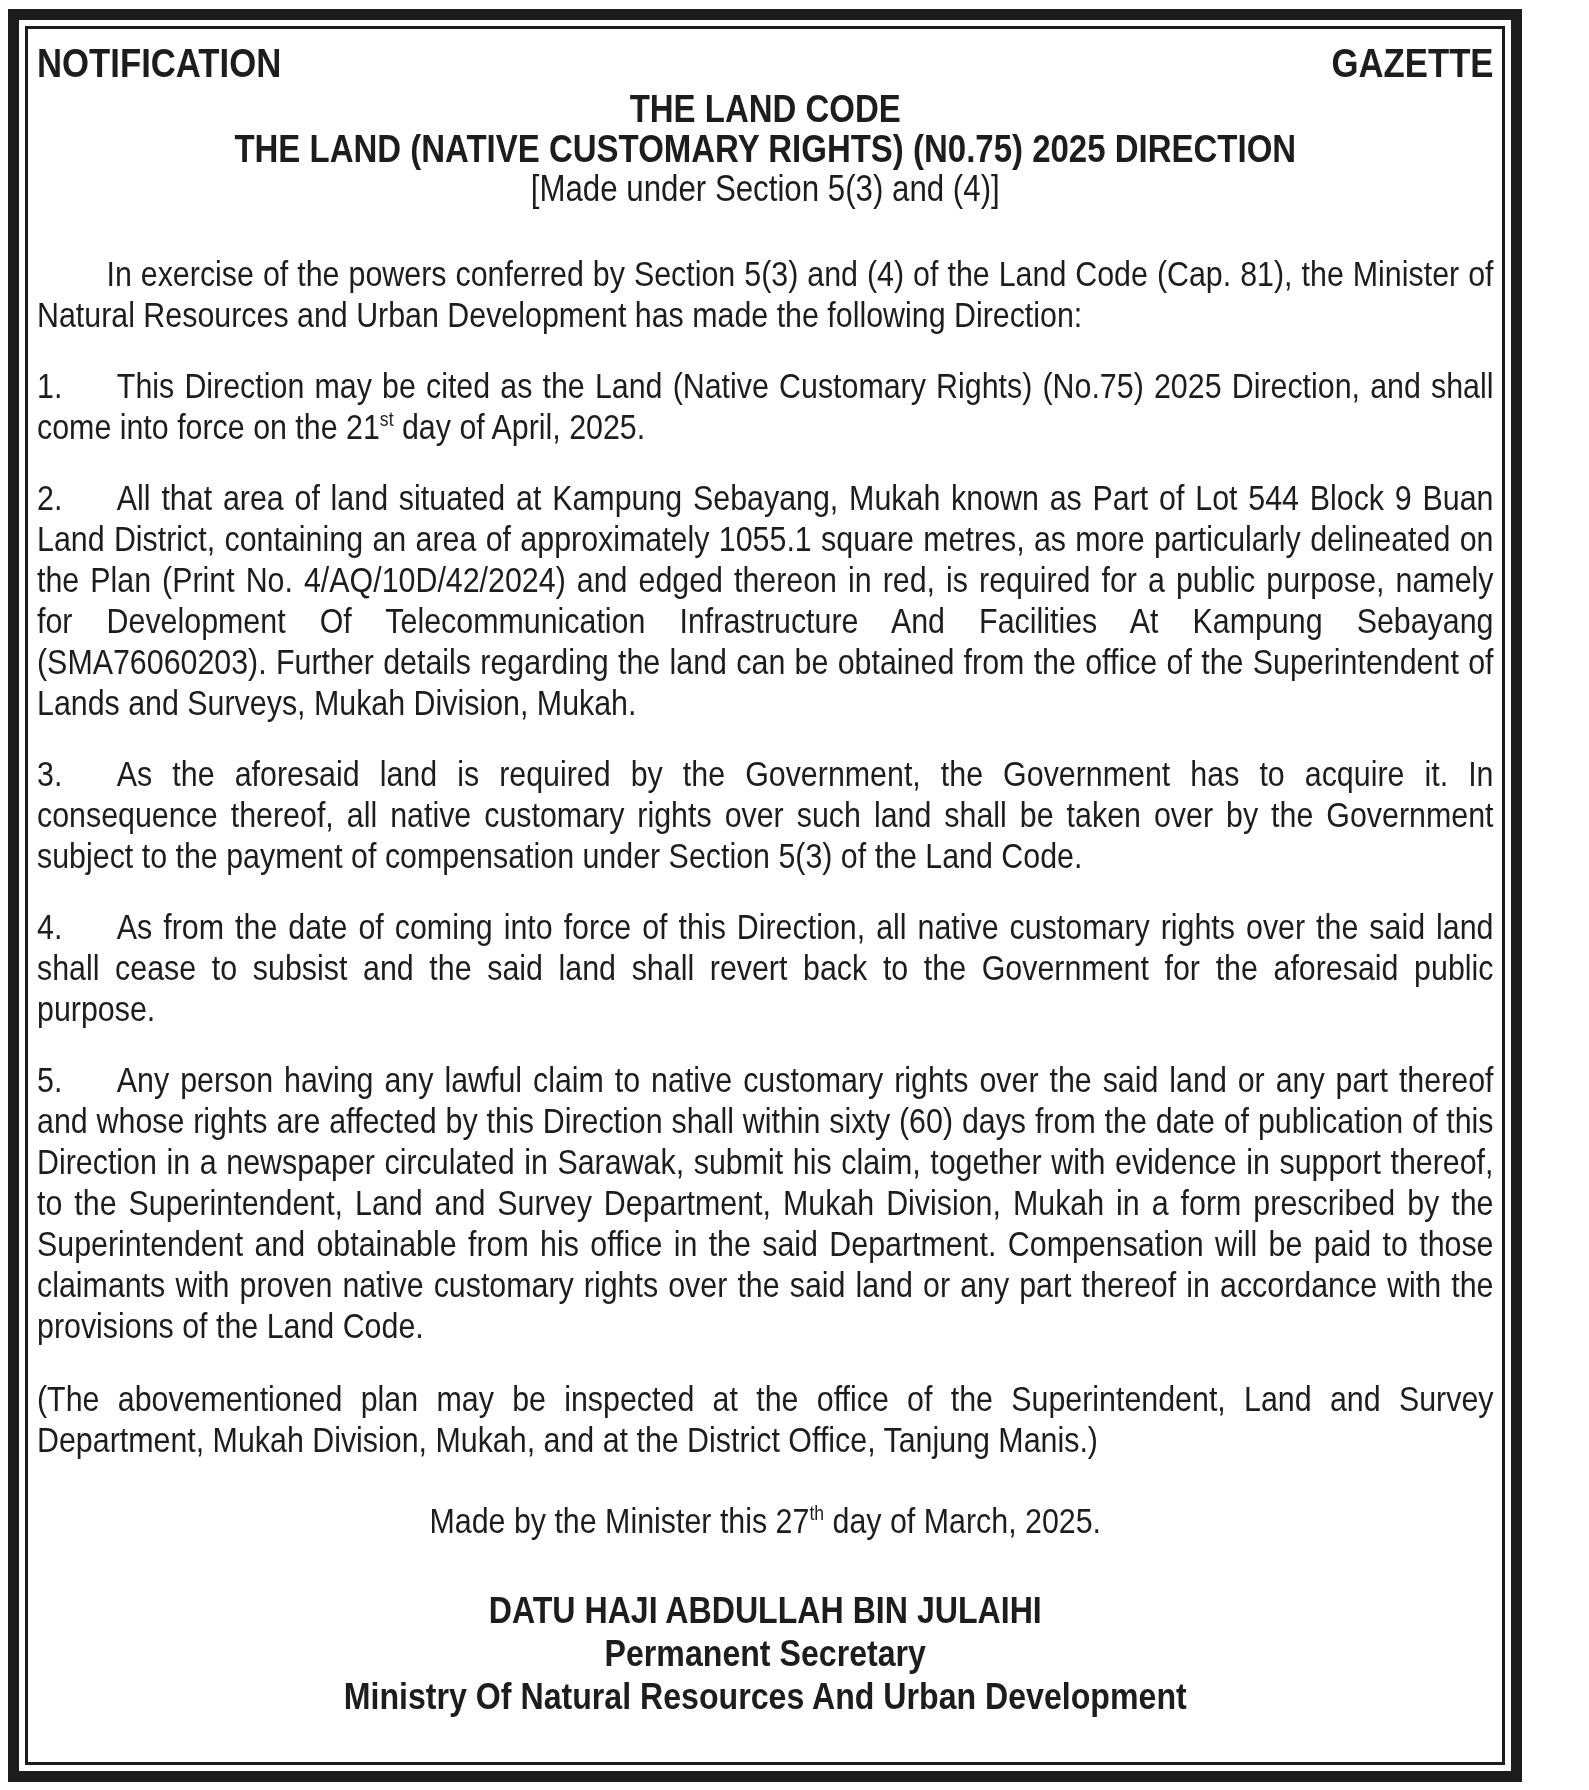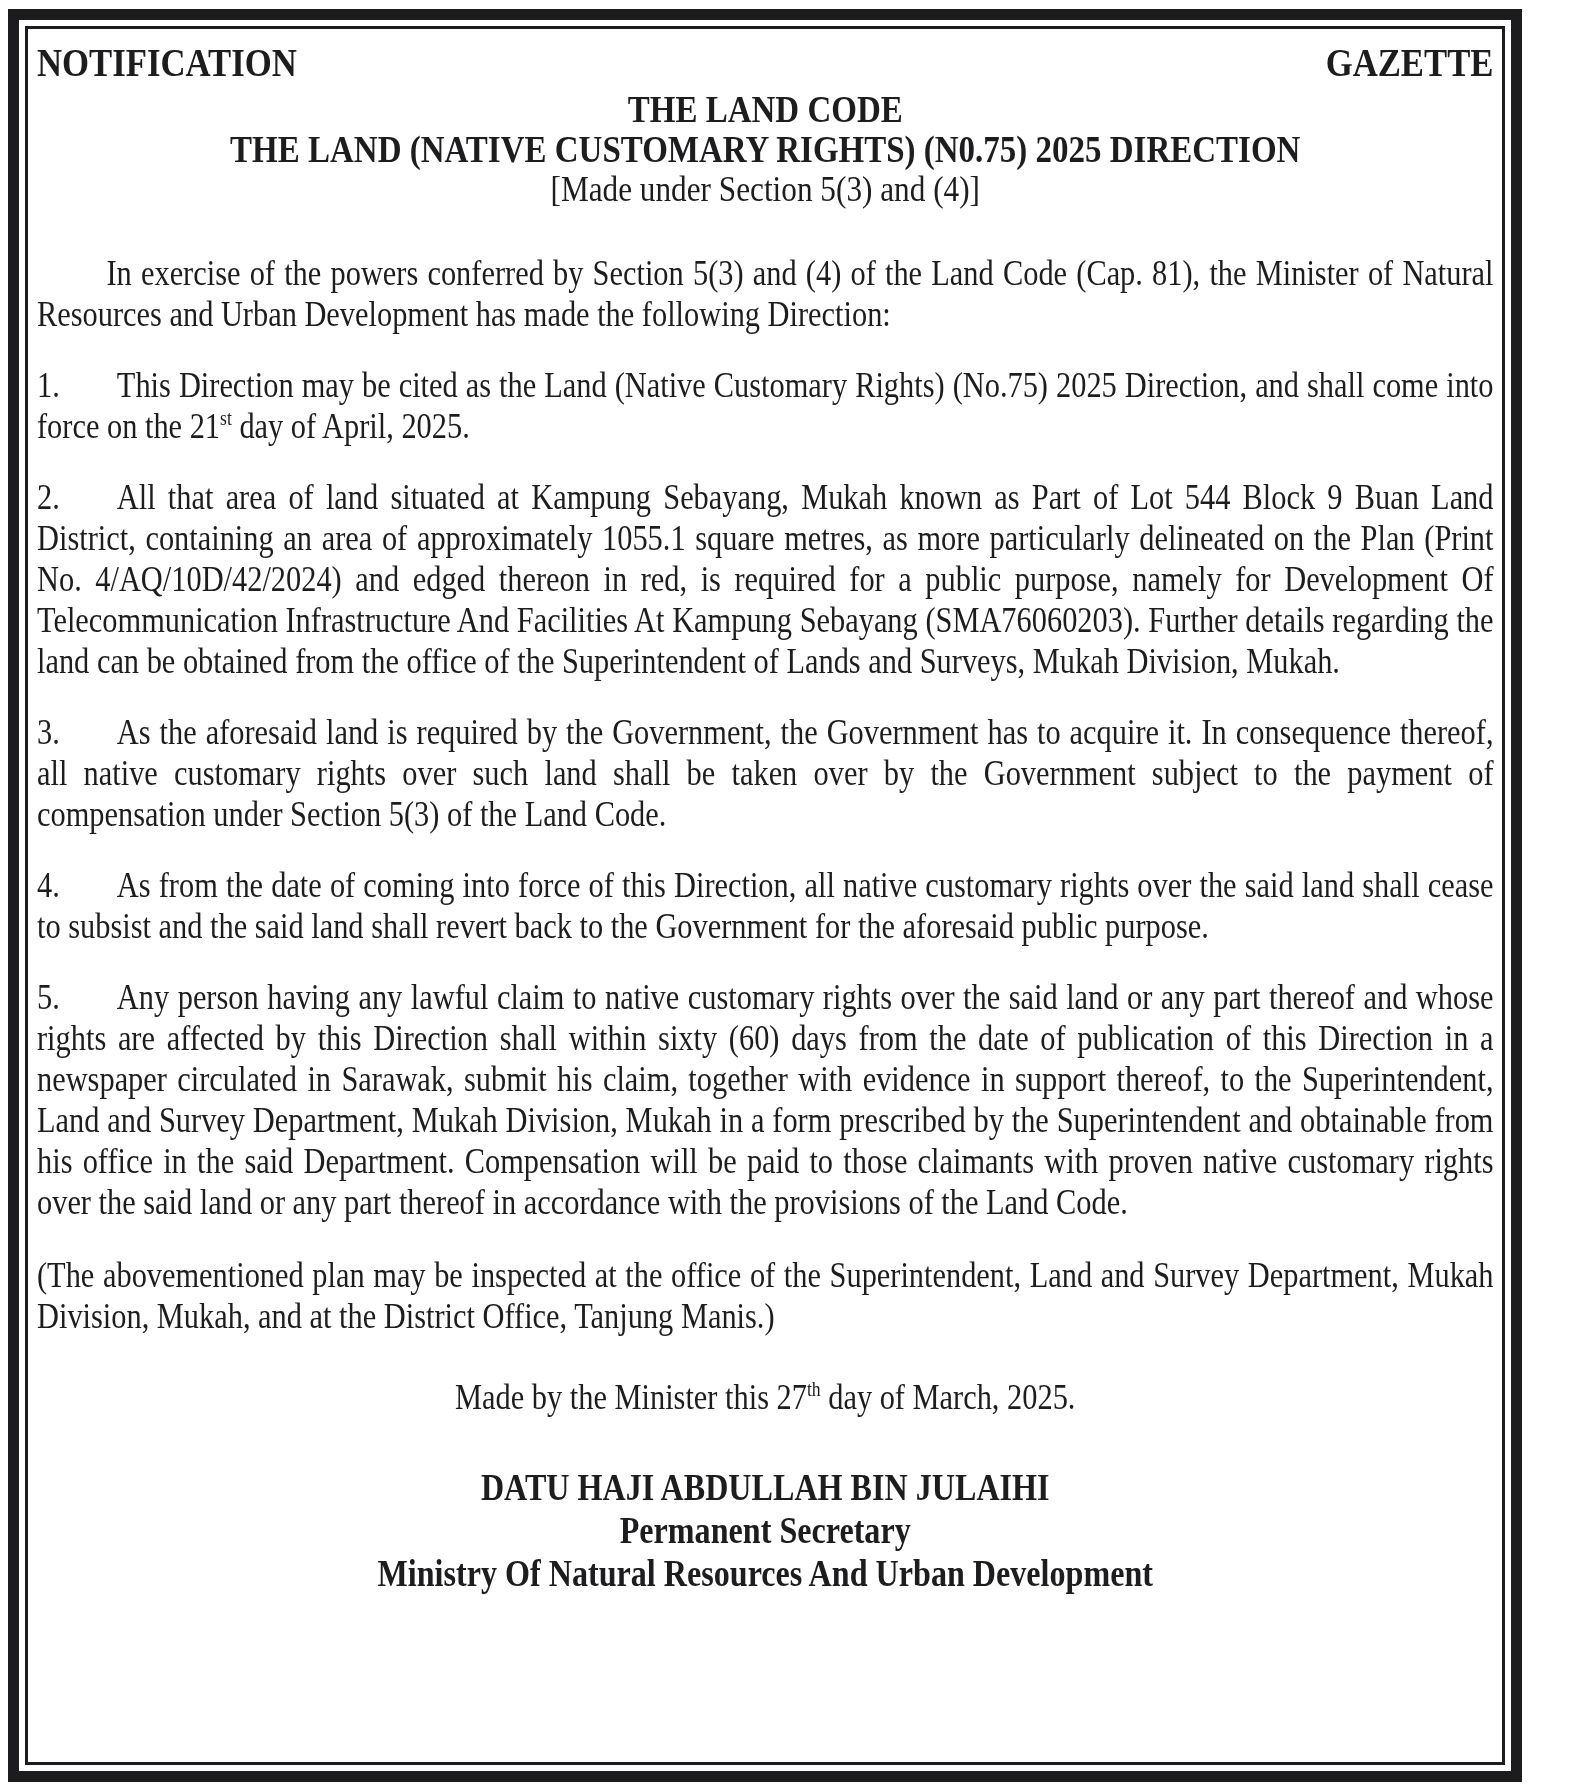--- a/index.html
+++ b/index.html
@@ -25,21 +25,20 @@
     background: #ffffff;
   }
   .inner-frame {
     position: absolute;
     top: 6px;
     left: 6px;
     right: 6px;
     bottom: 6px;
     border: 3px solid #1c1c1e;
     overflow: hidden;
-    font-family: Liberation Serif, serif;
   }
   
   .squeeze {
     position: absolute;
     top: 0;
     left: 9px;
     width: 1678px;
     transform: scaleX(0.868);
     transform-origin: 0 0;
     font-size: 35px;

